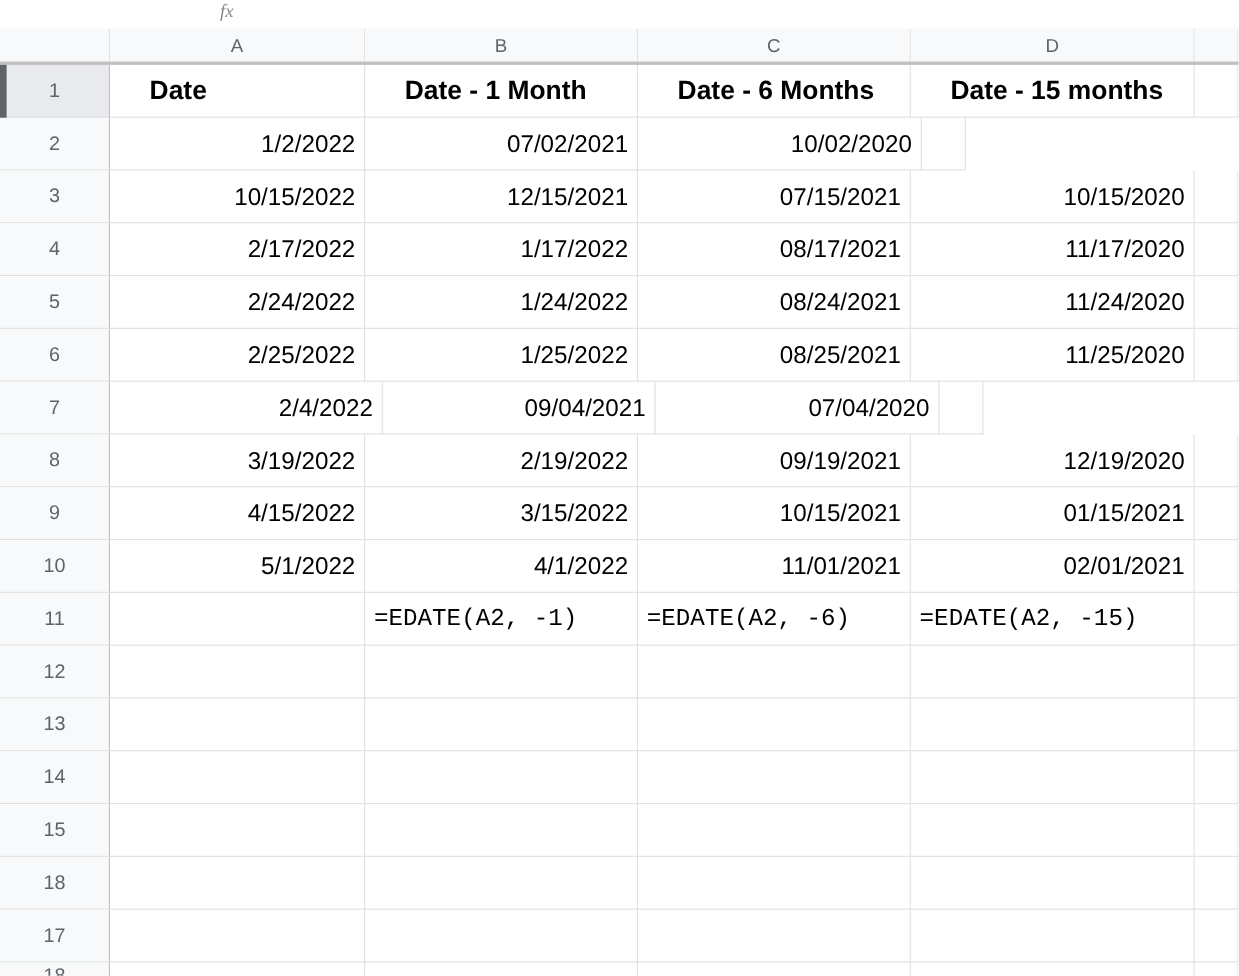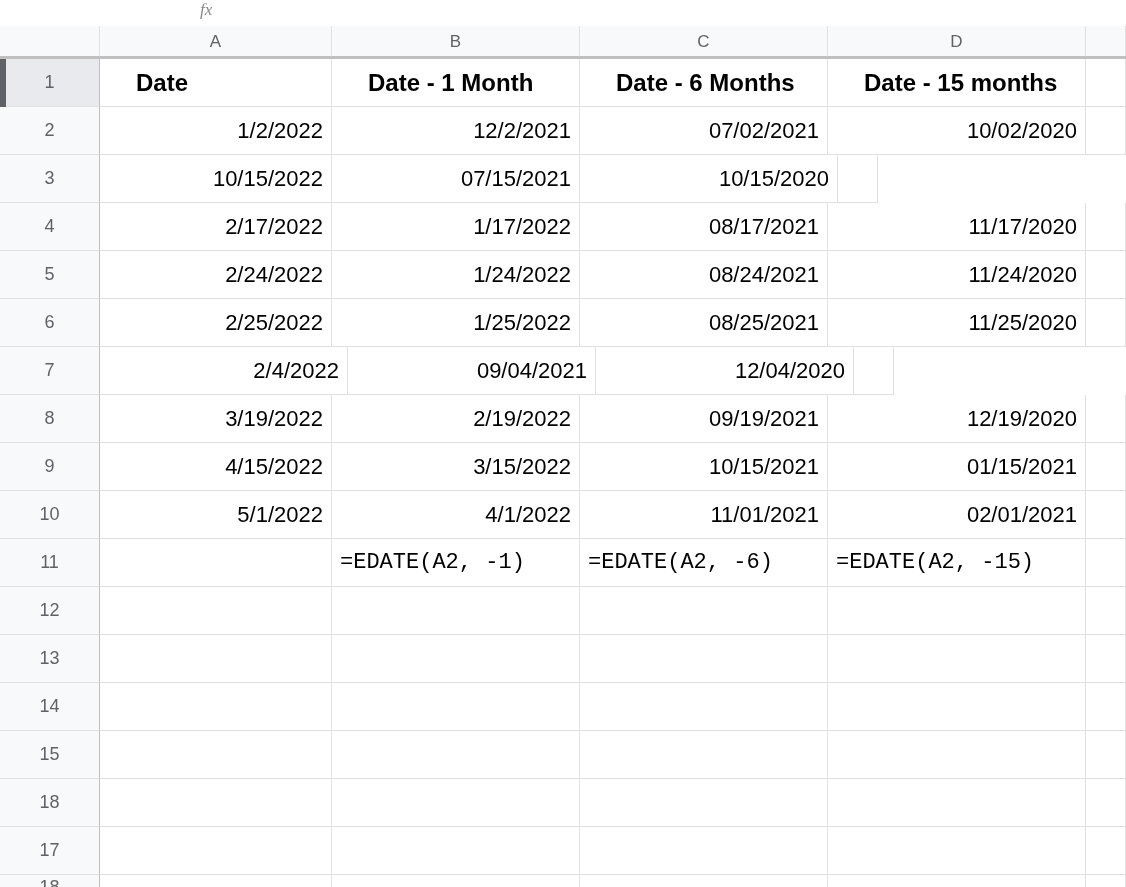--- a/index.html
+++ b/index.html
@@ -162,29 +162,29 @@
         <div class="cell col-a header-cell">Date</div>
         <div class="cell col-b header-cell">Date - 1 Month</div>
         <div class="cell col-c header-cell">Date - 6 Months</div>
         <div class="cell col-d header-cell">Date - 15 months</div>
         <div class="cell col-e"></div>
       </div>
 
       <div class="row">
         <div class="row-header">2</div>
         <div class="cell col-a right">1/2/2022</div>
-        <div class="cell col-b right">12/2/2021</div>
         <div class="cell col-c right">07/02/2021</div>
         <div class="cell col-d right">10/02/2020</div>
         <div class="cell col-e"></div>
       </div>
 
       <div class="row">
         <div class="row-header">3</div>
         <div class="cell col-a right">10/15/2022</div>
+        <div class="cell col-b right">12/15/2021</div>
         <div class="cell col-c right">07/15/2021</div>
         <div class="cell col-d right">10/15/2020</div>
         <div class="cell col-e"></div>
       </div>
 
       <div class="row">
         <div class="row-header">4</div>
         <div class="cell col-a right">2/17/2022</div>
         <div class="cell col-b right">1/17/2022</div>
         <div class="cell col-c right">08/17/2021</div>
@@ -207,21 +207,21 @@
         <div class="cell col-b right">1/25/2022</div>
         <div class="cell col-c right">08/25/2021</div>
         <div class="cell col-d right">11/25/2020</div>
         <div class="cell col-e"></div>
       </div>
 
       <div class="row">
         <div class="row-header">7</div>
         <div class="cell col-b right">2/4/2022</div>
         <div class="cell col-c right">09/04/2021</div>
-        <div class="cell col-d right">12/04/2020</div>
+        <div class="cell col-d right">07/04/2020</div>
         <div class="cell col-e"></div>
       </div>
 
       <div class="row">
         <div class="row-header">8</div>
         <div class="cell col-a right">3/19/2022</div>
         <div class="cell col-b right">2/19/2022</div>
         <div class="cell col-c right">09/19/2021</div>
         <div class="cell col-d right">12/19/2020</div>
         <div class="cell col-e"></div>

